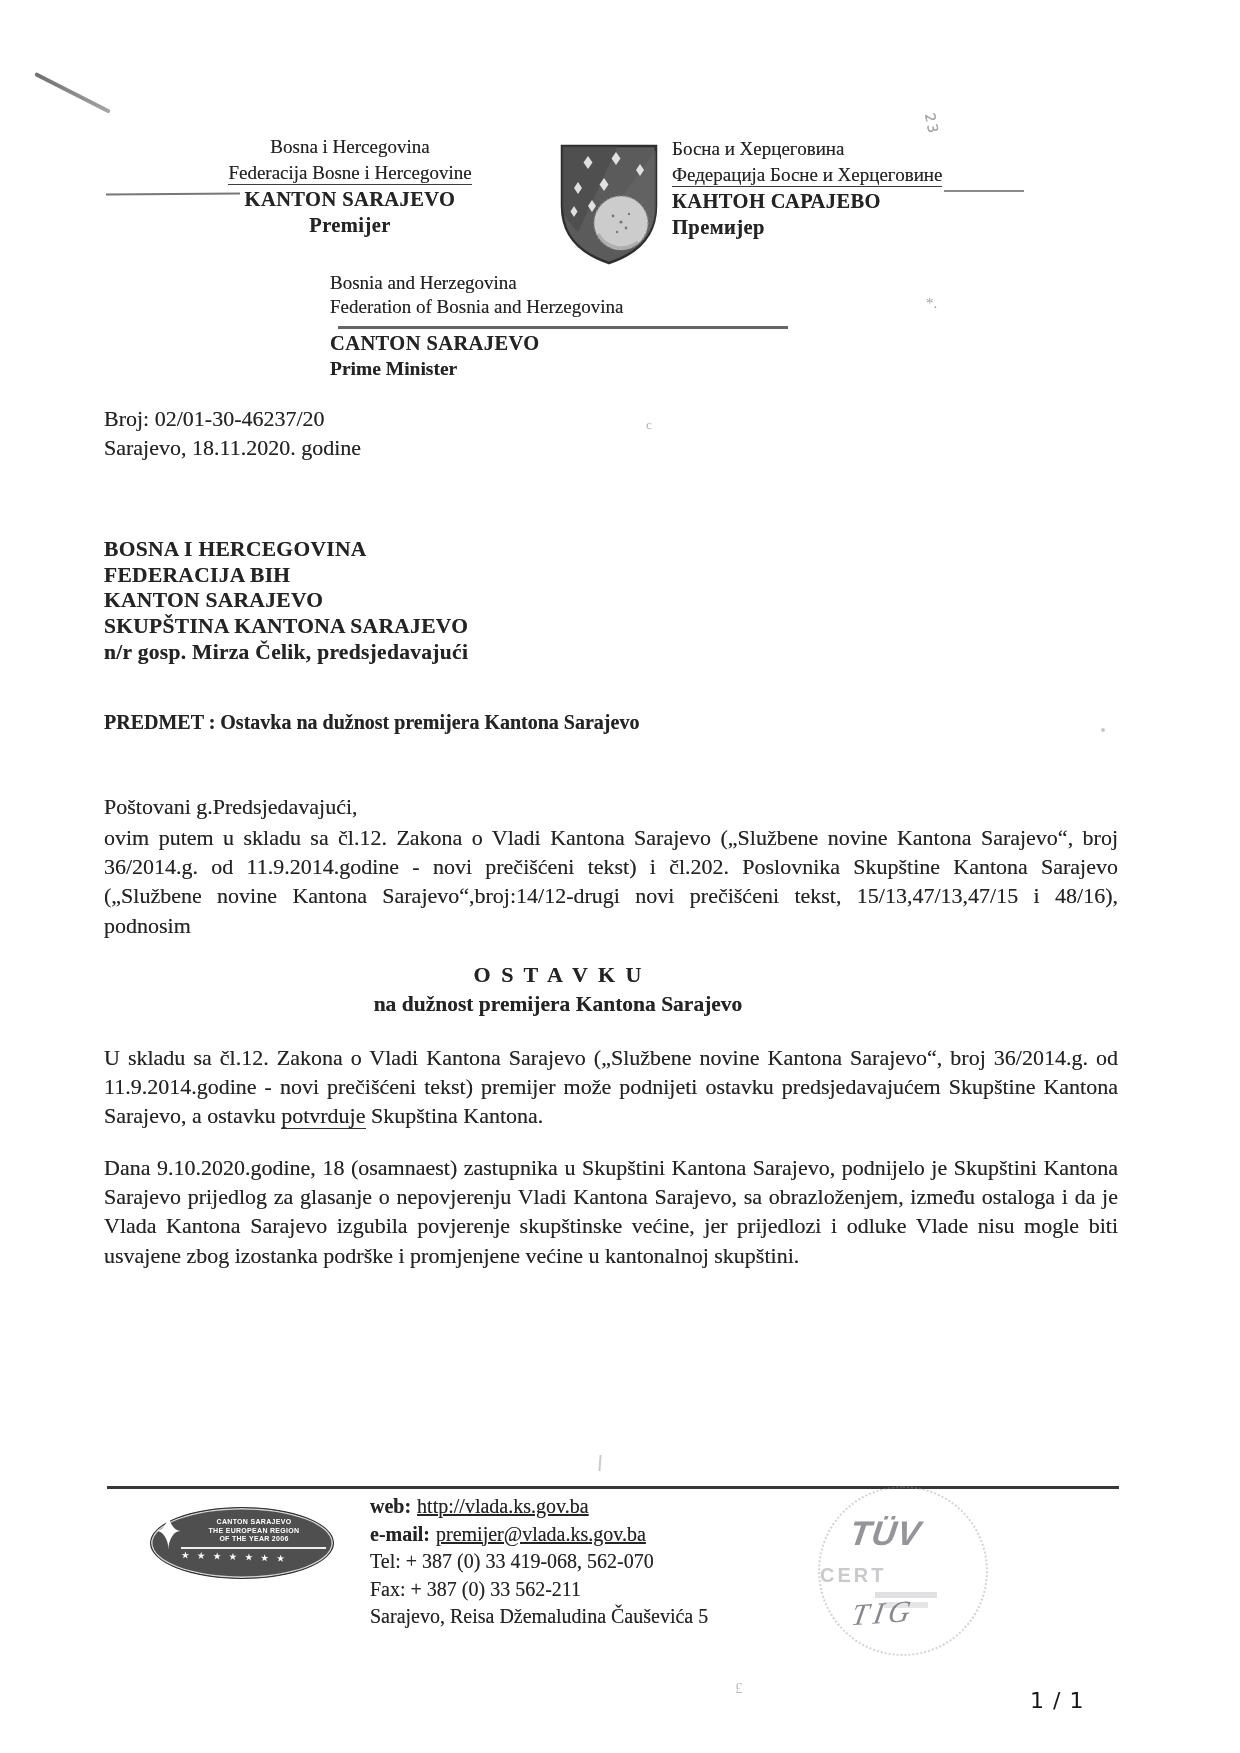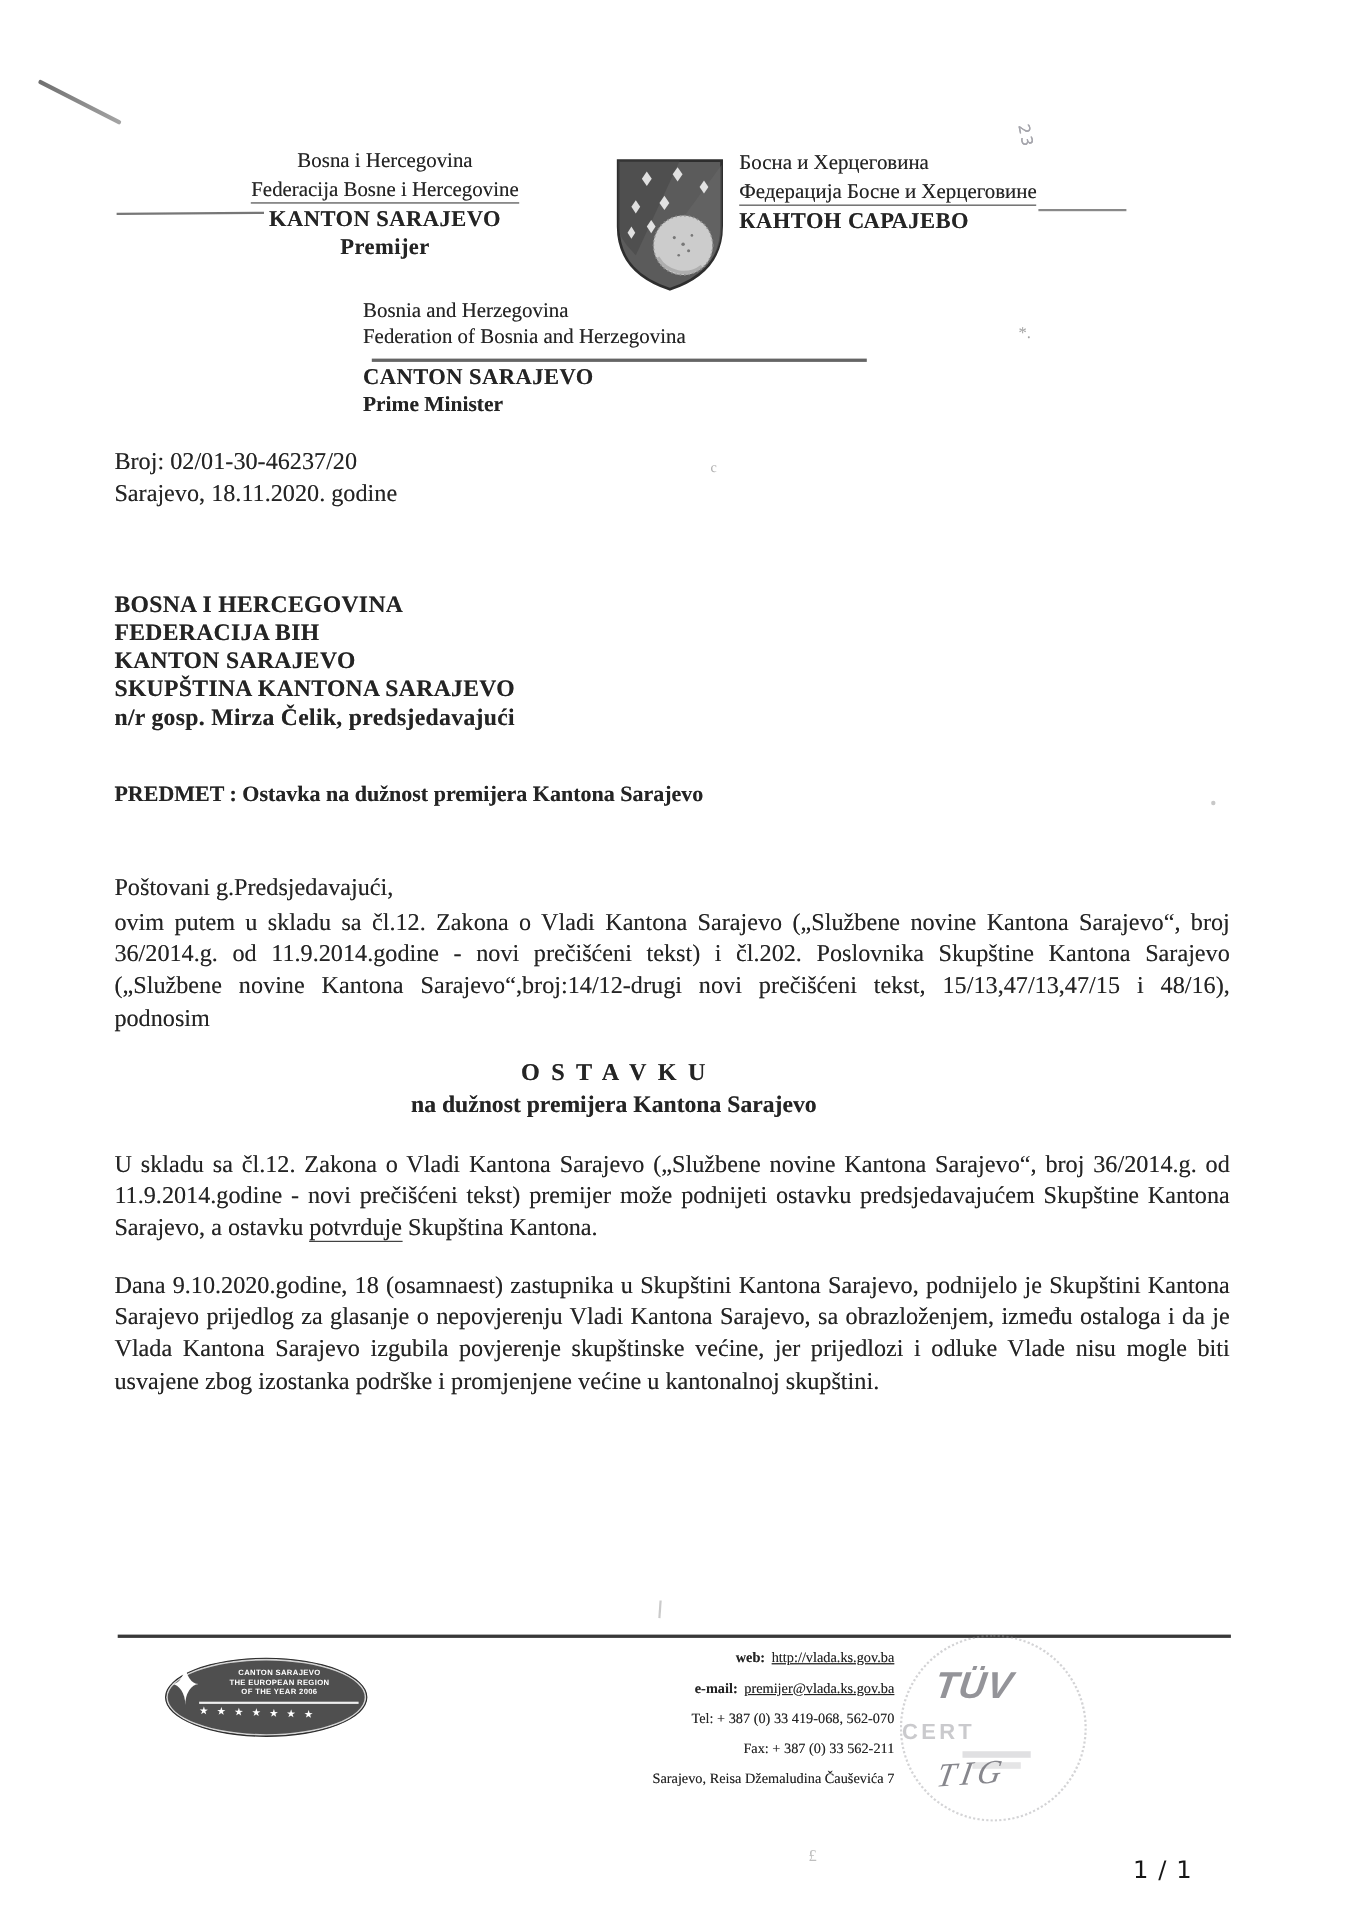--- a/index.html
+++ b/index.html
@@ -56,22 +56,22 @@
   .p1{top:823px;}
   .h-center{position:absolute;left:104px;width:908px;text-align:center;font-weight:bold;}
   .h-main{top:962px;font-size:22px;letter-spacing:1px;word-spacing:3px;}
   .h-sub{top:992px;font-size:21.5px;}
   .p2{top:1043px;}
   .p2 .u{border-bottom:1.8px solid #2e2e2e;}
   .p3{top:1153px;}
 
   
   .footer-rule{left:107px;top:1486px;width:1012px;height:2.5px;background:#383838;}
-  .contact{position:absolute;left:353px;top:1493px;width:460px;text-align:right;
-    font-size:13px;line-height:27.6px;}
+  .contact{position:absolute;left:370px;top:1493px;width:460px;text-align:left;
+    font-size:20px;line-height:27.6px;}
   .contact .lbl{font-weight:bold;margin-right:6px;}
   .contact .lnk{text-decoration:underline;}
 
   .badge{position:absolute;left:150px;top:1507px;width:184px;height:72px;border-radius:50%;
     background:#4f4f4f;border:1.5px solid #2c2c2c;box-shadow:inset 0 0 0 1.5px rgba(255,255,255,.75);}
   .badge-star{position:absolute;left:4px;top:8px;color:#ffffff;font-size:32px;line-height:32px;
     transform:scaleY(1.55);}
   .badge-lines{position:absolute;left:32px;right:8px;top:10px;text-align:center;color:#ffffff;
     font-family:"Liberation Sans","DejaVu Sans",sans-serif;font-weight:bold;}
   .badge-lines div{font-size:7px;line-height:8.5px;letter-spacing:.3px;white-space:nowrap;}
@@ -139,20 +139,21 @@
           <circle cx="71" cy="72" r="1.2"></circle>
         <circle cx="63" cy="80" r="1.6"></circle>
       </g>
     </svg>
   </div>
 
   <div class="lh-right txt">
     <div class="lh-line">Босна и Херцеговина</div>
     <div class="lh-line ul"><span>Федерација Босне и Херцеговине</span></div>
     <div class="lh-line b">КАНТОН САРАЈЕВО</div>
+    <div class="lh-line b">Премијер</div>
   </div>
 
   <div class="rule rule-left-ext"></div>
   <div class="rule rule-right-ext"></div>
 
   <div class="lh-center txt">
     <div class="en">Bosnia and Herzegovina</div>
     <div class="en">Federation of Bosnia and Herzegovina</div>
     <div class="cs">CANTON SARAJEVO</div>
     <div class="pm">Prime Minister</div>
@@ -195,21 +196,21 @@
     </div>
     <div class="badge-band"></div>
     <div class="badge-stars">★ ★ ★ ★ ★ ★ ★</div>
   </div>
 
   <div class="contact txt">
     <div><span class="lbl">web:</span><span class="lnk">http://vlada.ks.gov.ba</span></div>
     <div><span class="lbl">e-mail:</span><span class="lnk">premijer@vlada.ks.gov.ba</span></div>
     <div>Tel: + 387 (0) 33 419-068, 562-070</div>
     <div>Fax: + 387 (0) 33 562-211</div>
-    <div>Sarajevo, Reisa Džemaludina Čauševića 7</div>
+    <div>Sarajevo, Reisa Džemaludina Čauševića 5</div>
   </div>
 
   <div class="stamp">
     <div class="stamp-tuv">TÜV</div>
     <div class="stamp-cert">CERT</div>
     <div class="stamp-bar1"></div>
     <div class="stamp-bar2"></div>
   </div>
   <div class="scribble">TIG</div>
 

